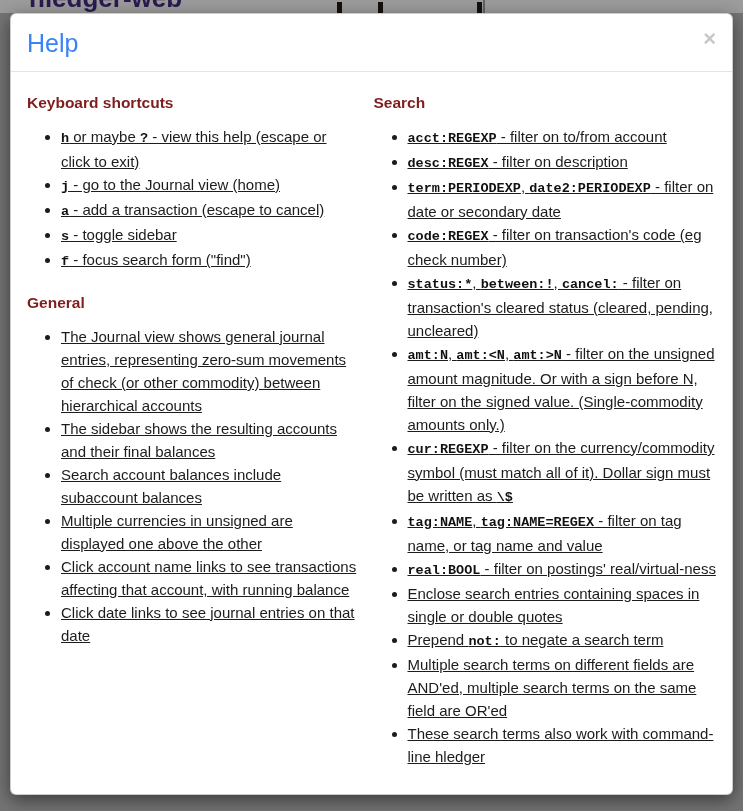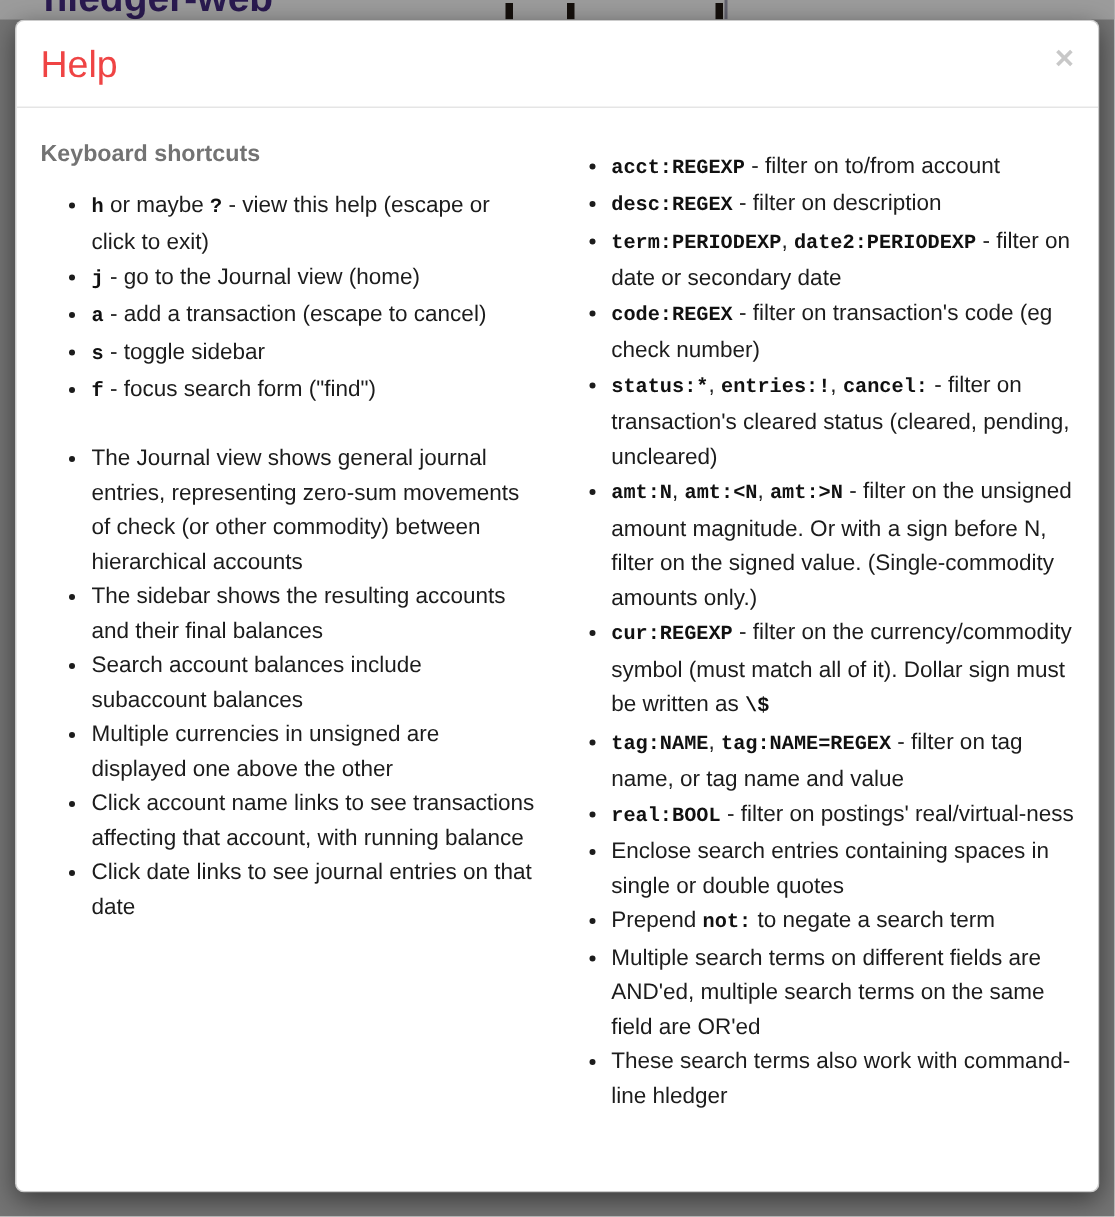--- a/index.html
+++ b/index.html
@@ -26,36 +26,36 @@
   .vline { position:absolute; top:0; left:483px; width:2px; height:13px; background:#62626e; }
 
   
   .modal {
     position:absolute; left:10px; top:13px; width:723px; height:782px;
     background:#ffffff; border:1px solid rgba(0,0,0,0.2); border-radius:6px;
     box-shadow:0 5px 18px rgba(0,0,0,0.5);
     overflow:hidden;
   }
   .modal-header { position:relative; padding:15px 16px 13px; border-bottom:1px solid #e5e5e5; }
-  .modal-title { font-size:25px; font-weight:400; color:#ef4444; line-height:1.15; }
+  .modal-title { font-size:25px; font-weight:400; color:#3b82f6; line-height:1.15; }
   .close-btn {
     position:absolute; right:16px; top:14px;
     background:none; border:none; cursor:pointer;
     font-family:"Liberation Sans",sans-serif;
     font-size:22px; font-weight:bold; color:#c8c8c8; line-height:1;
   }
 
   .modal-body { display:flex; padding:14px 16px 20px; }
   .colL { width:50%; padding-right:12px; }
   .colR { width:50%; padding-left:2px; }
 
-  h4.section { font-size:15.5px; font-weight:bold; color:#737373; margin:8px 0 0; }
+  h4.section { font-size:15.5px; font-weight:bold; color:#7f1d1d; margin:8px 0 0; }
   ul.help {
     margin:13px 0 21px; padding-left:34px;
-    font-size:15px; line-height:23px; color:#1c1c1c;
+    font-size:15px; line-height:23px; color:#1c1c1c;text-decoration:underline;
   }
   ul.help li { margin:0; }
   code {
     font-family:"Liberation Mono","DejaVu Sans Mono",monospace;
     font-weight:bold; font-size:13.5px; color:#111;
   }
 </style>
 </head>
 <body>
 
@@ -75,36 +75,38 @@
   <div class="modal-body">
     <div class="colL" id="col-left">
         <h4 class="section">Keyboard shortcuts</h4>
         <ul class="help">
           <li><code>h</code> or maybe <code>?</code> - view this help (escape or click to exit)</li>
           <li><code>j</code> - go to the Journal view (home)</li>
           <li><code>a</code> - add a transaction (escape to cancel)</li>
           <li><code>s</code> - toggle sidebar</li>
           <li><code>f</code> - focus search form ("find")</li>
         </ul>
+        <h4 class="section">General</h4>
         <ul class="help">
           <li>The Journal view shows general journal entries, representing zero-sum movements of check (or other commodity) between hierarchical accounts</li>
           <li>The sidebar shows the resulting accounts and their final balances</li>
           <li>Search account balances include subaccount balances</li>
           <li>Multiple currencies in unsigned are displayed one above the other</li>
           <li>Click account name links to see transactions affecting that account, with running balance</li>
           <li>Click date links to see journal entries on that date</li>
         </ul>
       </div>
     <div class="colR" id="col-right">
+        <h4 class="section">Search</h4>
         <ul class="help">
           <li><code>acct:REGEXP</code> - filter on to/from account</li>
           <li><code>desc:REGEX</code> - filter on description</li>
           <li><code>term:PERIODEXP</code>, <code>date2:PERIODEXP</code> - filter on date or secondary date</li>
           <li><code>code:REGEX</code> - filter on transaction's code (eg check number)</li>
-          <li><code>status:*</code>, <code>entries:!</code>, <code>cancel:</code> - filter on transaction's cleared status (cleared, pending, uncleared)</li>
+          <li><code>status:*</code>, <code>between:!</code>, <code>cancel:</code> - filter on transaction's cleared status (cleared, pending, uncleared)</li>
           <li><code>amt:N</code>, <code>amt:&lt;N</code>, <code>amt:&gt;N</code> - filter on the unsigned amount magnitude. Or with a sign before N, filter on the signed value. (Single-commodity amounts only.)</li>
           <li><code>cur:REGEXP</code> - filter on the currency/commodity symbol (must match all of it). Dollar sign must be written as <code>\$</code></li>
           <li><code>tag:NAME</code>, <code>tag:NAME=REGEX</code> - filter on tag name, or tag name and value</li>
           <li><code>real:BOOL</code> - filter on postings' real/virtual-ness</li>
           <li>Enclose search entries containing spaces in single or double quotes</li>
           <li>Prepend <code>not:</code> to negate a search term</li>
           <li>Multiple search terms on different fields are AND'ed, multiple search terms on the same field are OR'ed</li>
           <li>These search terms also work with command-line hledger</li>
         </ul>
       </div>

